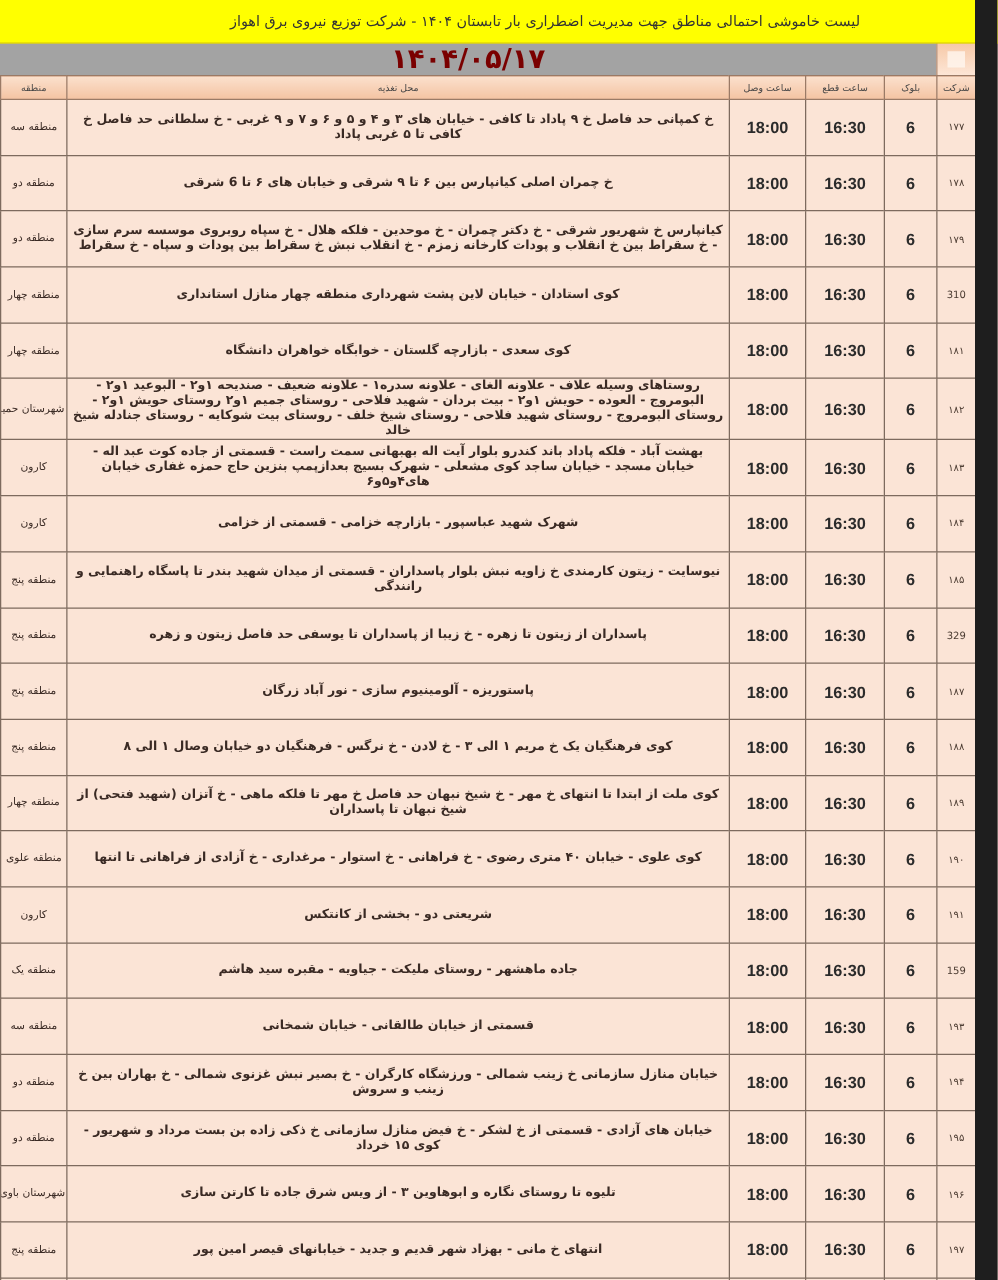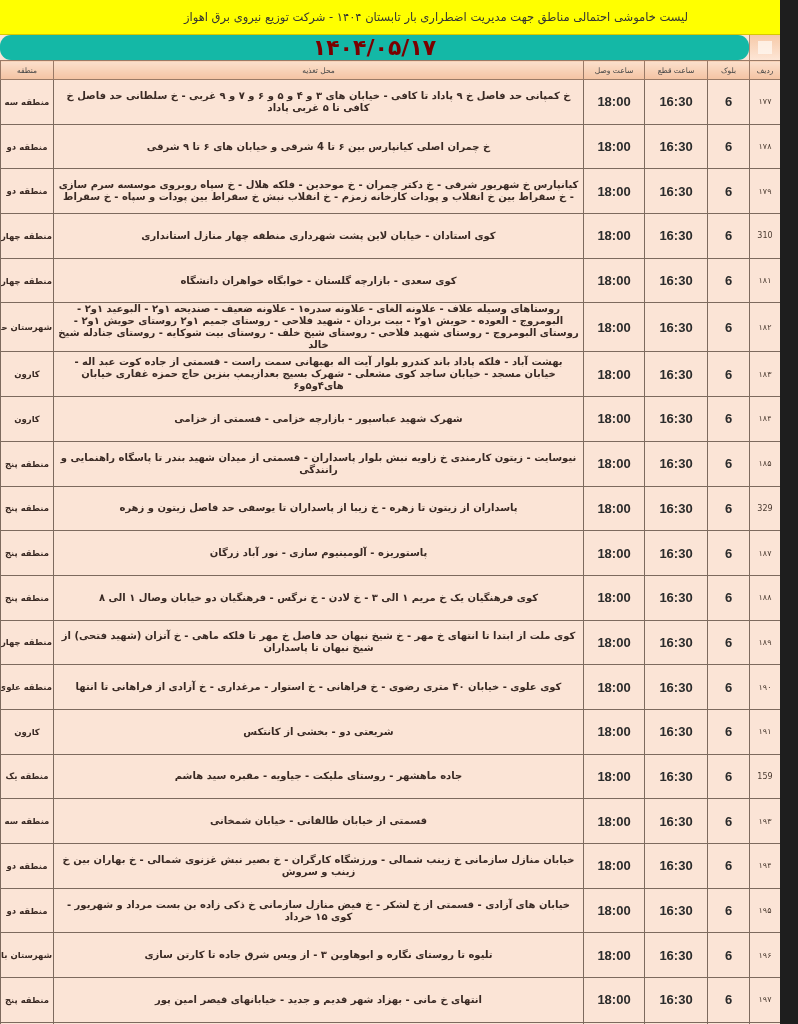--- a/index.html
+++ b/index.html
@@ -16,25 +16,24 @@
   .title-bar {
     position:absolute; left:0; top:0; width:780px; height:34px;
     background:#ffff00;
     border-bottom:1px solid #d8c800;
     direction:rtl;
     display:flex; align-items:center; justify-content:center;
     font-size:11.5px; color:#333;padding-left:46px;
   }
   .date-bar {
     position:absolute; left:0; top:35px; width:749px; height:25px;
-    background:#14b8a6;
+    background:#a3a3a3;
     display:flex; align-items:center; justify-content:center;
     font-size:22px; font-weight:bold; color:#7a0000;
     letter-spacing:1px;
-    border-radius:11px;
   }
   .corner-cell {
     position:absolute; left:749px; top:35px; width:31px; height:25px;
     background:linear-gradient(#f6c9a8,#fde6d6);
     border-left:1px solid #b08b74;
   }
   .corner-cell span {
     position:absolute; left:8px; top:6px; width:14px; height:13px;
     background:#fff6ef; opacity:.8;
   }
@@ -50,21 +49,21 @@
     margin-top:33px;
   }
   td {
     height:41.7px; border:1px solid #7d6a5e;
     text-align:center; vertical-align:middle;
     color:#3a2a24; background:#fbe4d6;
   }
   td.num { font-size:8px; color:#4a3a30; }
   td.block, td.t { font-size:13px; font-weight:bold; color:#2b2b2b; font-family:"Liberation Sans", sans-serif; }
   td.loc { font-size:10px; line-height:12px; padding:0 4px; color:#3a2a24;font-weight:bold; }
-  td.region { font-size:8.5px; font-weight:bold; color:#3a2a24; white-space:nowrap; overflow:hidden; }
+  td.region { font-size:8.5px; font-weight:normal; color:#3a2a24; white-space:nowrap; overflow:hidden; }
   .right-gap { position:absolute; left:780px; top:0; width:18px; height:1024px; background:#1e1e1e; }
 </style>
 </head>
 <body>
 
 <div class="sheet">
   <div class="title-bar">لیست خاموشی احتمالی مناطق جهت مدیریت اضطراری بار تابستان ۱۴۰۴ - شرکت توزیع نیروی برق اهواز</div>
   <div class="date-bar">۱۴۰۴/۰۵/۱۷</div>
   <div class="corner-cell">
       <span></span>
@@ -74,21 +73,21 @@
     <colgroup>
       <col style="width:31px">
       <col style="width:42px">
       <col style="width:63px">
       <col style="width:61px">
       <col style="width:530px">
       <col style="width:53px">
     </colgroup>
     <thead>
       <tr>
-        <th>ردیف</th>
+        <th>شرکت</th>
         <th>بلوک</th>
         <th>ساعت قطع</th>
         <th>ساعت وصل</th>
         <th>محل تغذیه</th>
         <th>منطقه</th>
       </tr>
     </thead>
     <tbody id="rows">
         <tr>
           <td class="num">۱۷۷</td>
@@ -96,21 +95,21 @@
           <td class="t">16:30</td>
           <td class="t">18:00</td>
           <td class="loc">خ کمپانی حد فاصل خ ۹ پاداد تا کافی - خیابان های ۳ و ۴ و ۵ و ۶ و ۷ و ۹ غربی - خ سلطانی حد فاصل خ کافی تا ۵ غربی پاداد</td>
           <td class="region">منطقه سه</td>
         </tr>
         <tr>
           <td class="num">۱۷۸</td>
           <td class="block">6</td>
           <td class="t">16:30</td>
           <td class="t">18:00</td>
-          <td class="loc">خ چمران اصلی کیانپارس بین ۶ تا 4 شرقی و خیابان های ۶ تا ۹ شرقی</td>
+          <td class="loc">خ چمران اصلی کیانپارس بین ۶ تا ۹ شرقی و خیابان های ۶ تا 6 شرقی</td>
           <td class="region">منطقه دو</td>
         </tr>
         <tr>
           <td class="num">۱۷۹</td>
           <td class="block">6</td>
           <td class="t">16:30</td>
           <td class="t">18:00</td>
           <td class="loc">کیانپارس خ شهریور شرقی - خ دکتر چمران - خ موحدین - فلکه هلال - خ سپاه روبروی موسسه سرم سازی - خ سقراط بین خ انقلاب و پودات کارخانه زمزم - خ انقلاب نبش خ سقراط بین پودات و سپاه - خ سقراط</td>
           <td class="region">منطقه دو</td>
         </tr>

